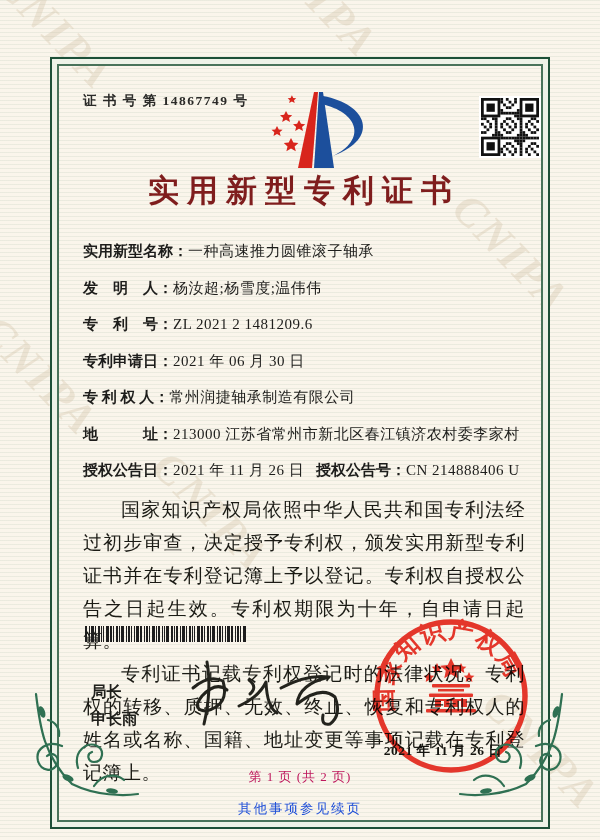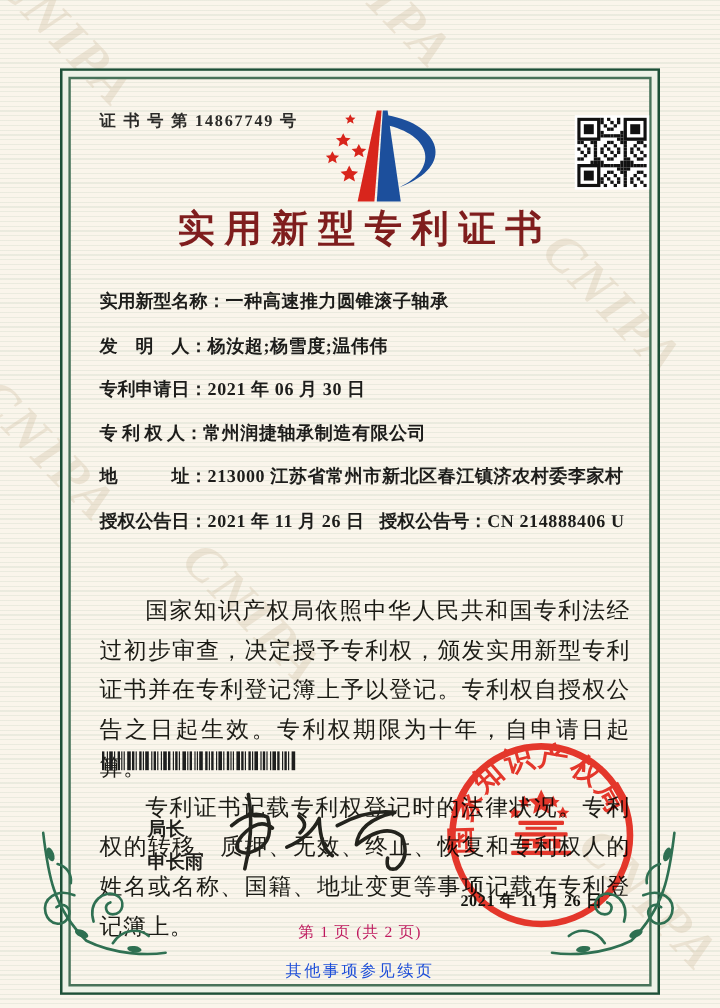--- a/index.html
+++ b/index.html
@@ -36,30 +36,30 @@
   .logo{position:absolute;left:196px;top:22px;}
   .qr{position:absolute;left:420px;top:30px;width:58px;height:58px;background:#fff;padding:2px;}
   .title{
     position:absolute;left:0;right:0;top:104px;text-align:center;
     font-size:31px;font-weight:bold;letter-spacing:8px;padding-left:8px;
     color:#7f1d1d;
   }
   .fields{position:absolute;left:24px;right:14px;top:176px;}
   .frow{position:relative;height:22px;margin-bottom:14.5px;font-size:15px;white-space:nowrap;}
   .flabel{font-weight:bold;color:#1d1d1b;margin-top:40px;}
-  .fvalue{font-weight:bold;color:#1d1d1b;letter-spacing:0.5px;}
+  .fvalue{font-weight:normal;color:#1d1d1b;letter-spacing:0.5px;}
   .seg2{position:absolute;left:233px;top:0;}
   .paras{
     position:absolute;left:24px;right:16px;top:428px;
     font-size:19px;line-height:1.73;color:#1b1b15;text-align:justify;
   }
   .paras p{margin:0;text-indent:2em;letter-spacing:0.5px;}
   .barcode{position:absolute;left:26px;top:560px;}
   .director{position:absolute;left:32px;top:612px;font-size:15.5px;font-weight:bold;line-height:1.75;
-    font-family:"Liberation Sans","DejaVu Sans",sans-serif;color:#20201c;margin-left:32px;}
+    font-family:"Liberation Sans","DejaVu Sans",sans-serif;color:#20201c;}
   .sig{position:absolute;left:118px;top:588px;}
   .seal{position:absolute;left:312px;top:550px;width:160px;height:160px;mix-blend-mode:multiply;}
   .sealdate{
     position:absolute;left:296px;top:676px;width:176px;text-align:center;
     font-size:13.5px;font-weight:bold;color:#14140f;letter-spacing:0.5px;z-index:3;
   }
   .pageno{position:absolute;left:0;right:0;top:702px;text-align:center;font-size:13px;color:#be185d;letter-spacing:1px;}
   .footnote{
     position:absolute;left:0;right:0;top:800px;z-index:2;text-align:center;
     font-size:13.5px;color:#1d4ed8;letter-spacing:2px;
@@ -241,20 +241,23 @@
     <div class="title">实用新型专利证书</div>
 
     <div class="fields">
       <div class="frow">
         <span class="flabel">实用新型名称：</span><span class="fvalue">一种高速推力圆锥滚子轴承</span>
       </div>
       <div class="frow">
         <span class="flabel">发　明　人：</span><span class="fvalue">杨汝超;杨雪度;温伟伟</span>
       </div>
       <div class="frow">
+        <span class="flabel">专　利　号：</span><span class="fvalue">ZL 2021 2 1481209.6</span>
+      </div>
+      <div class="frow">
         <span class="flabel">专利申请日：</span><span class="fvalue">2021 年 06 月 30 日</span>
       </div>
       <div class="frow">
         <span class="flabel">专 利 权 人：</span><span class="fvalue">常州润捷轴承制造有限公司</span>
       </div>
       <div class="frow">
         <span class="flabel">地　　　址：</span><span class="fvalue">213000 江苏省常州市新北区春江镇济农村委李家村</span>
       </div>
       <div class="frow">
         <span class="flabel">授权公告日：</span><span class="fvalue">2021 年 11 月 26 日</span>

